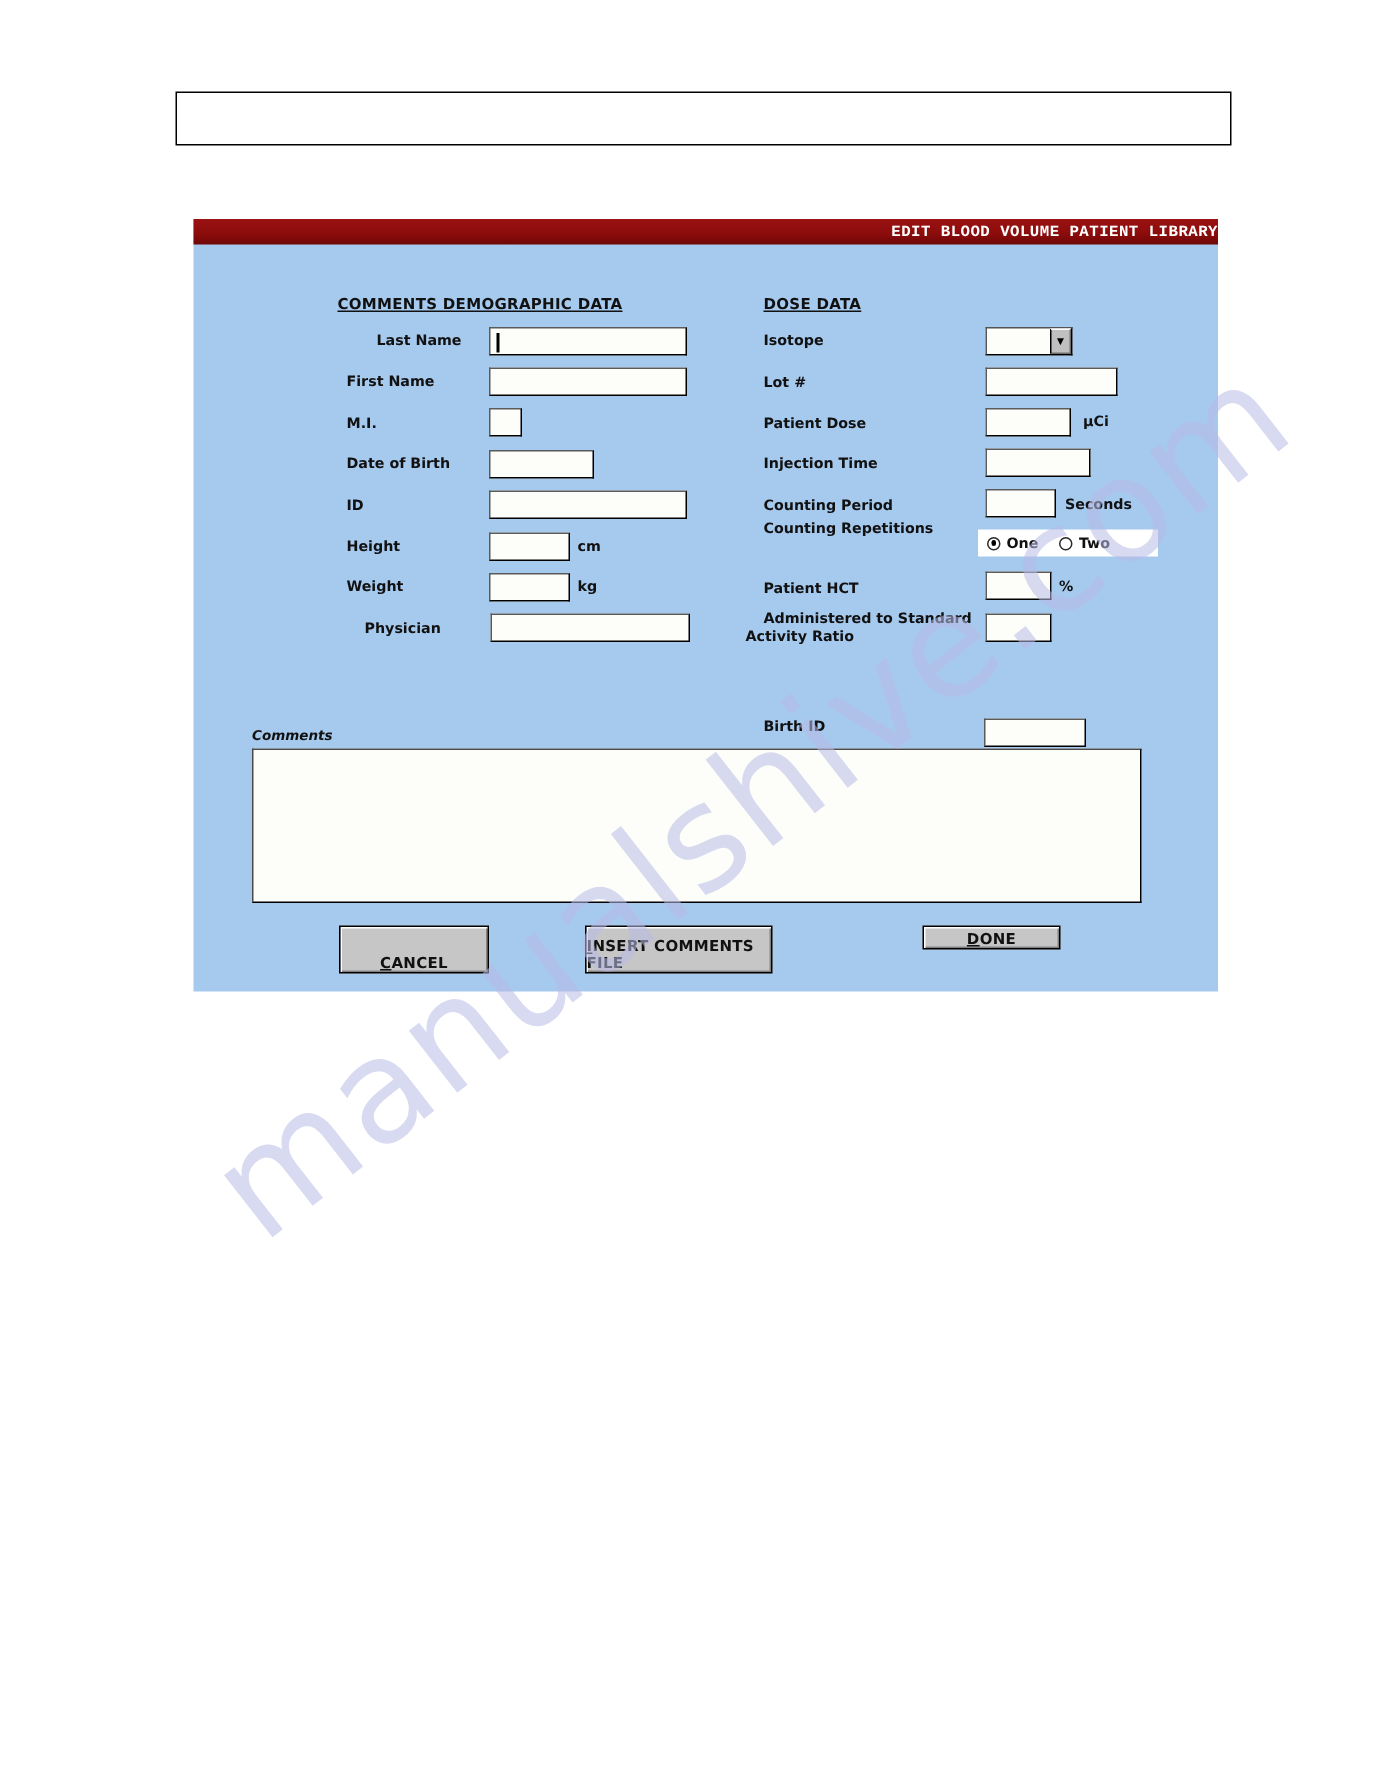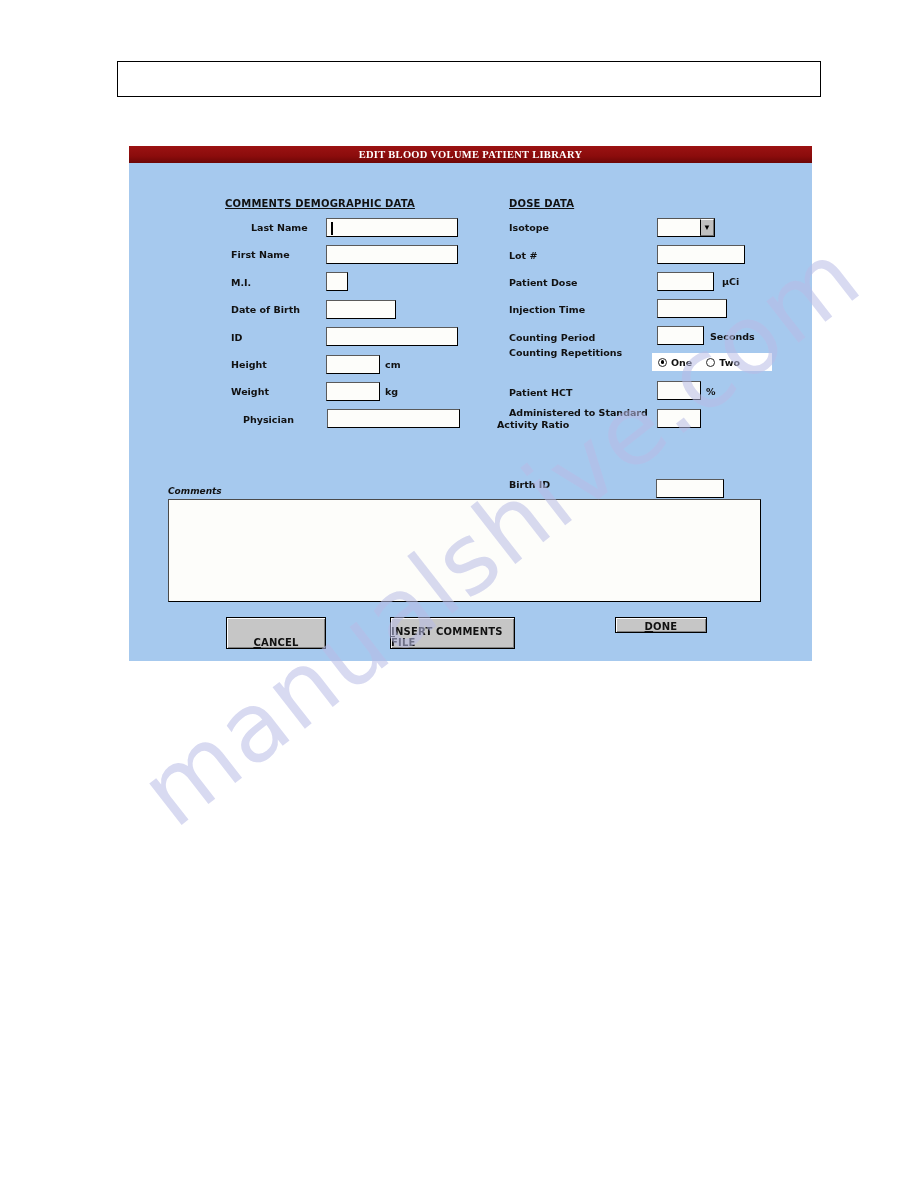--- a/index.html
+++ b/index.html
@@ -64,27 +64,27 @@
   }
   #titlebar {
     position: absolute;
     left: 0;
     top: 0;
     width: 683px;
     height: 17px;
     background: #8c0f0f;
     background: linear-gradient(to bottom, #9b1212 0%, #8b0c0c 60%, #6d0606 100%);
     color: #ffffff;
-    font-family: Liberation Serif, serif;
+    font-family: Liberation Mono, monospace;
     font-size: 10.5px;
     font-weight: bold;
     letter-spacing: 0.3px;
     display: flex;
     align-items: center;
-    justify-content: center;
+    justify-content: flex-end;
     text-align: center;
   }
 
   
   .abs { position: absolute; }
 
   .section-title {
     font-family: "DejaVu Sans", sans-serif;
     font-size: 10px;
     font-weight: bold;

